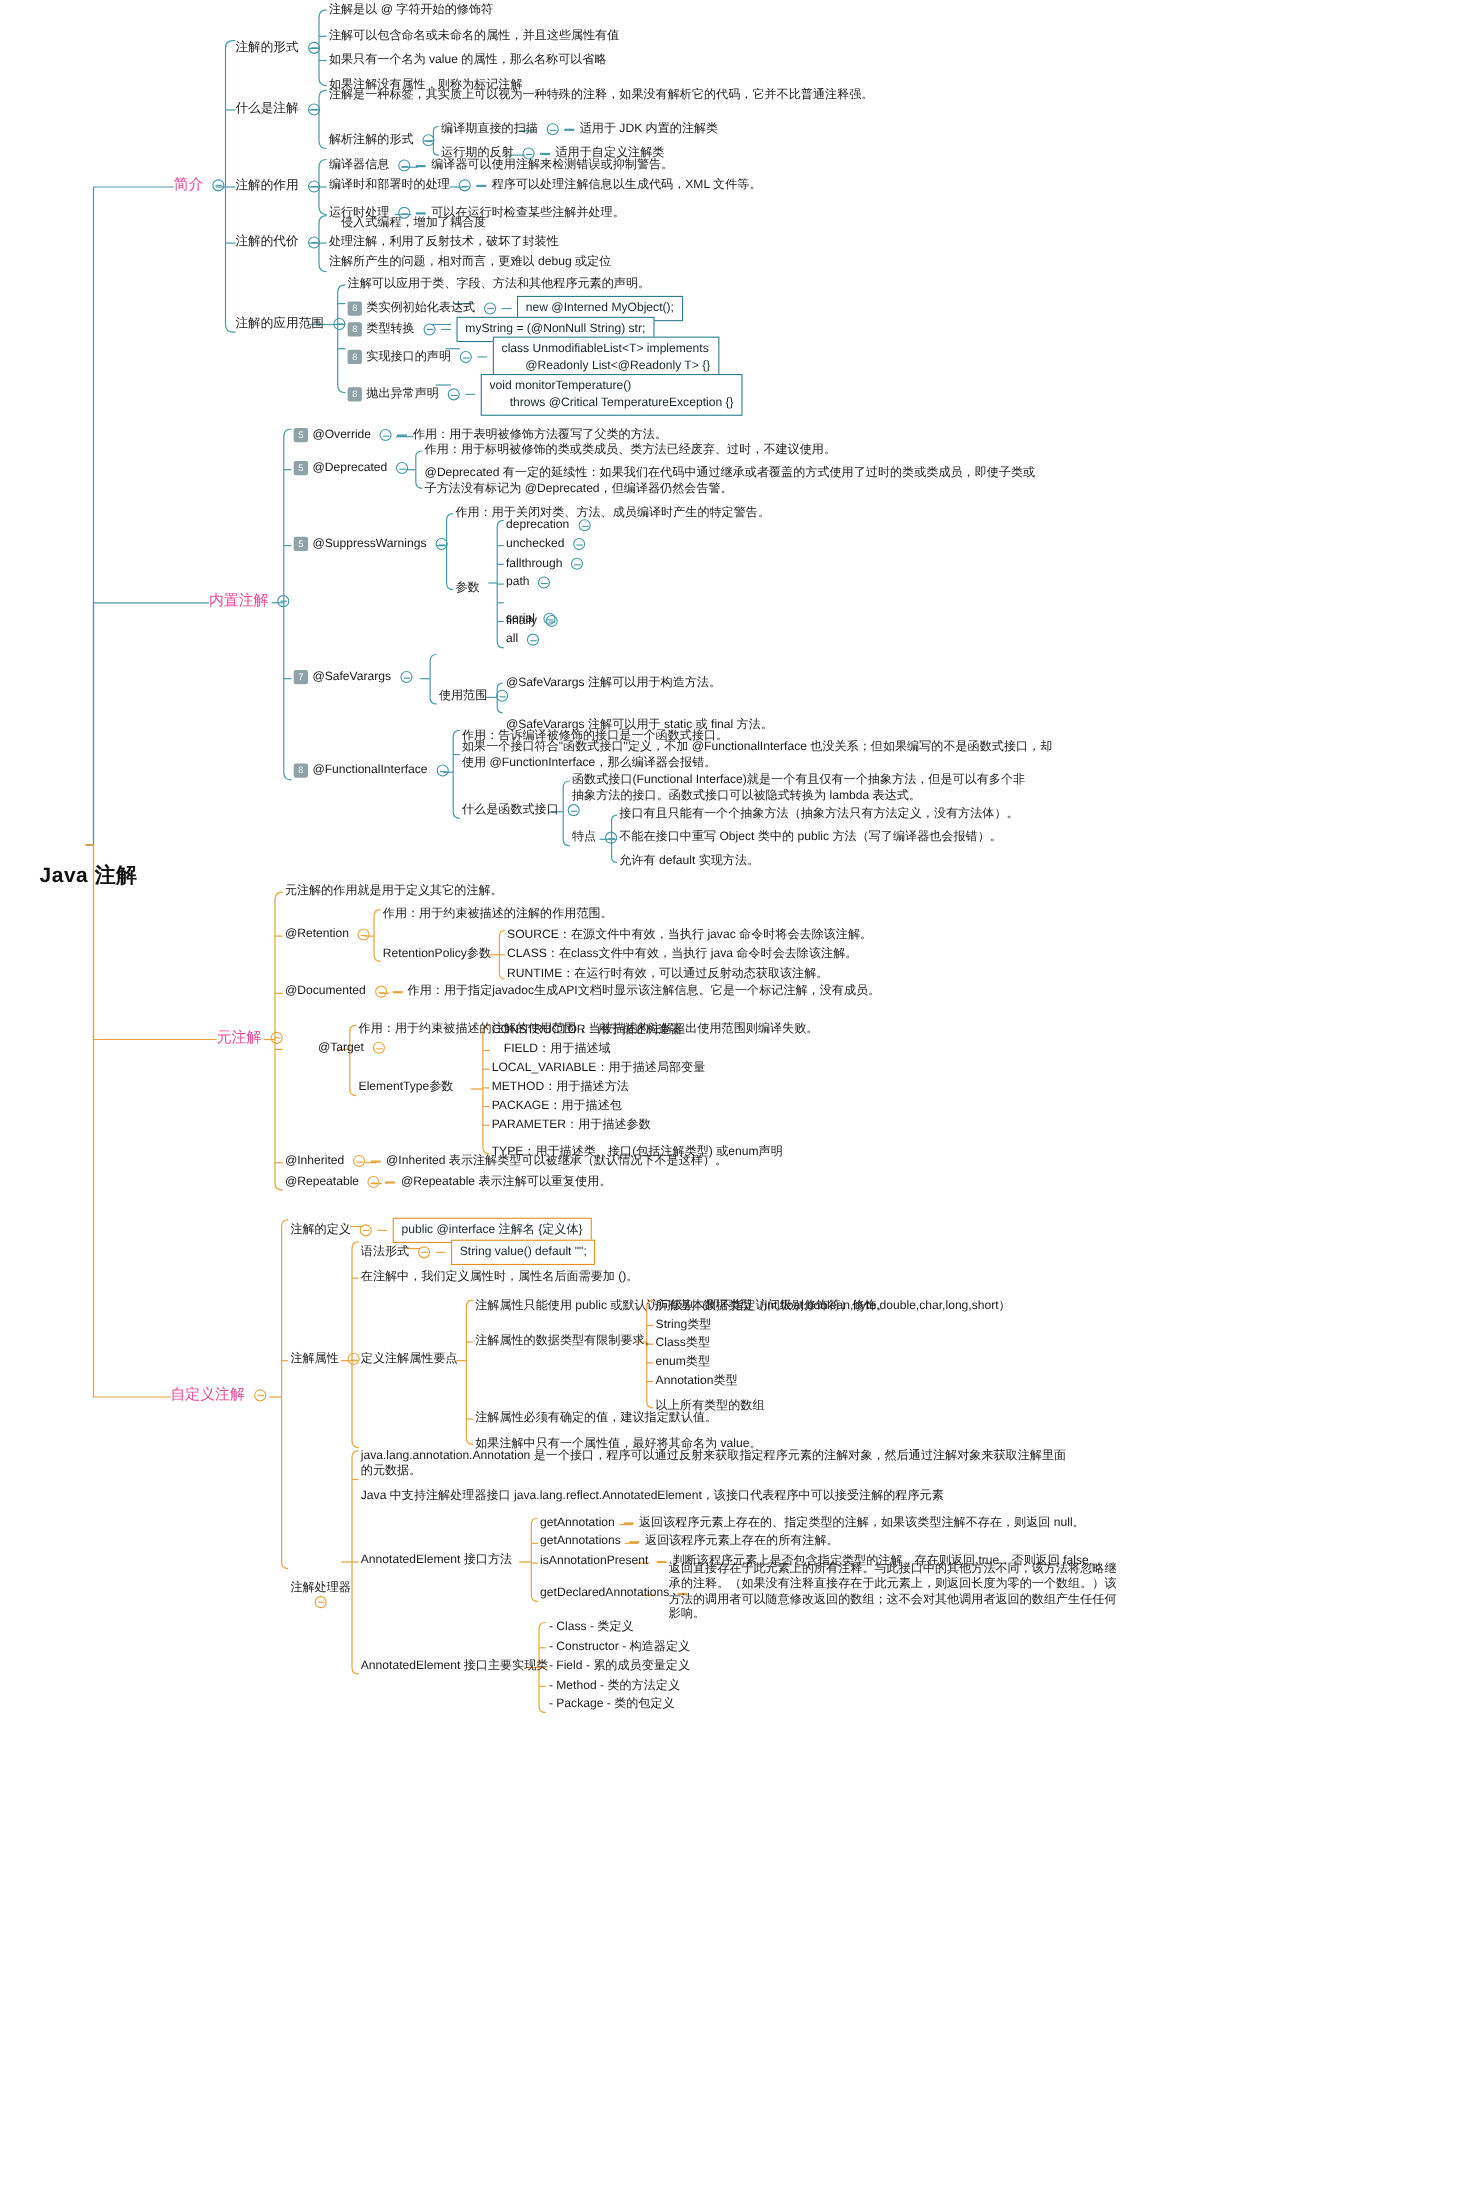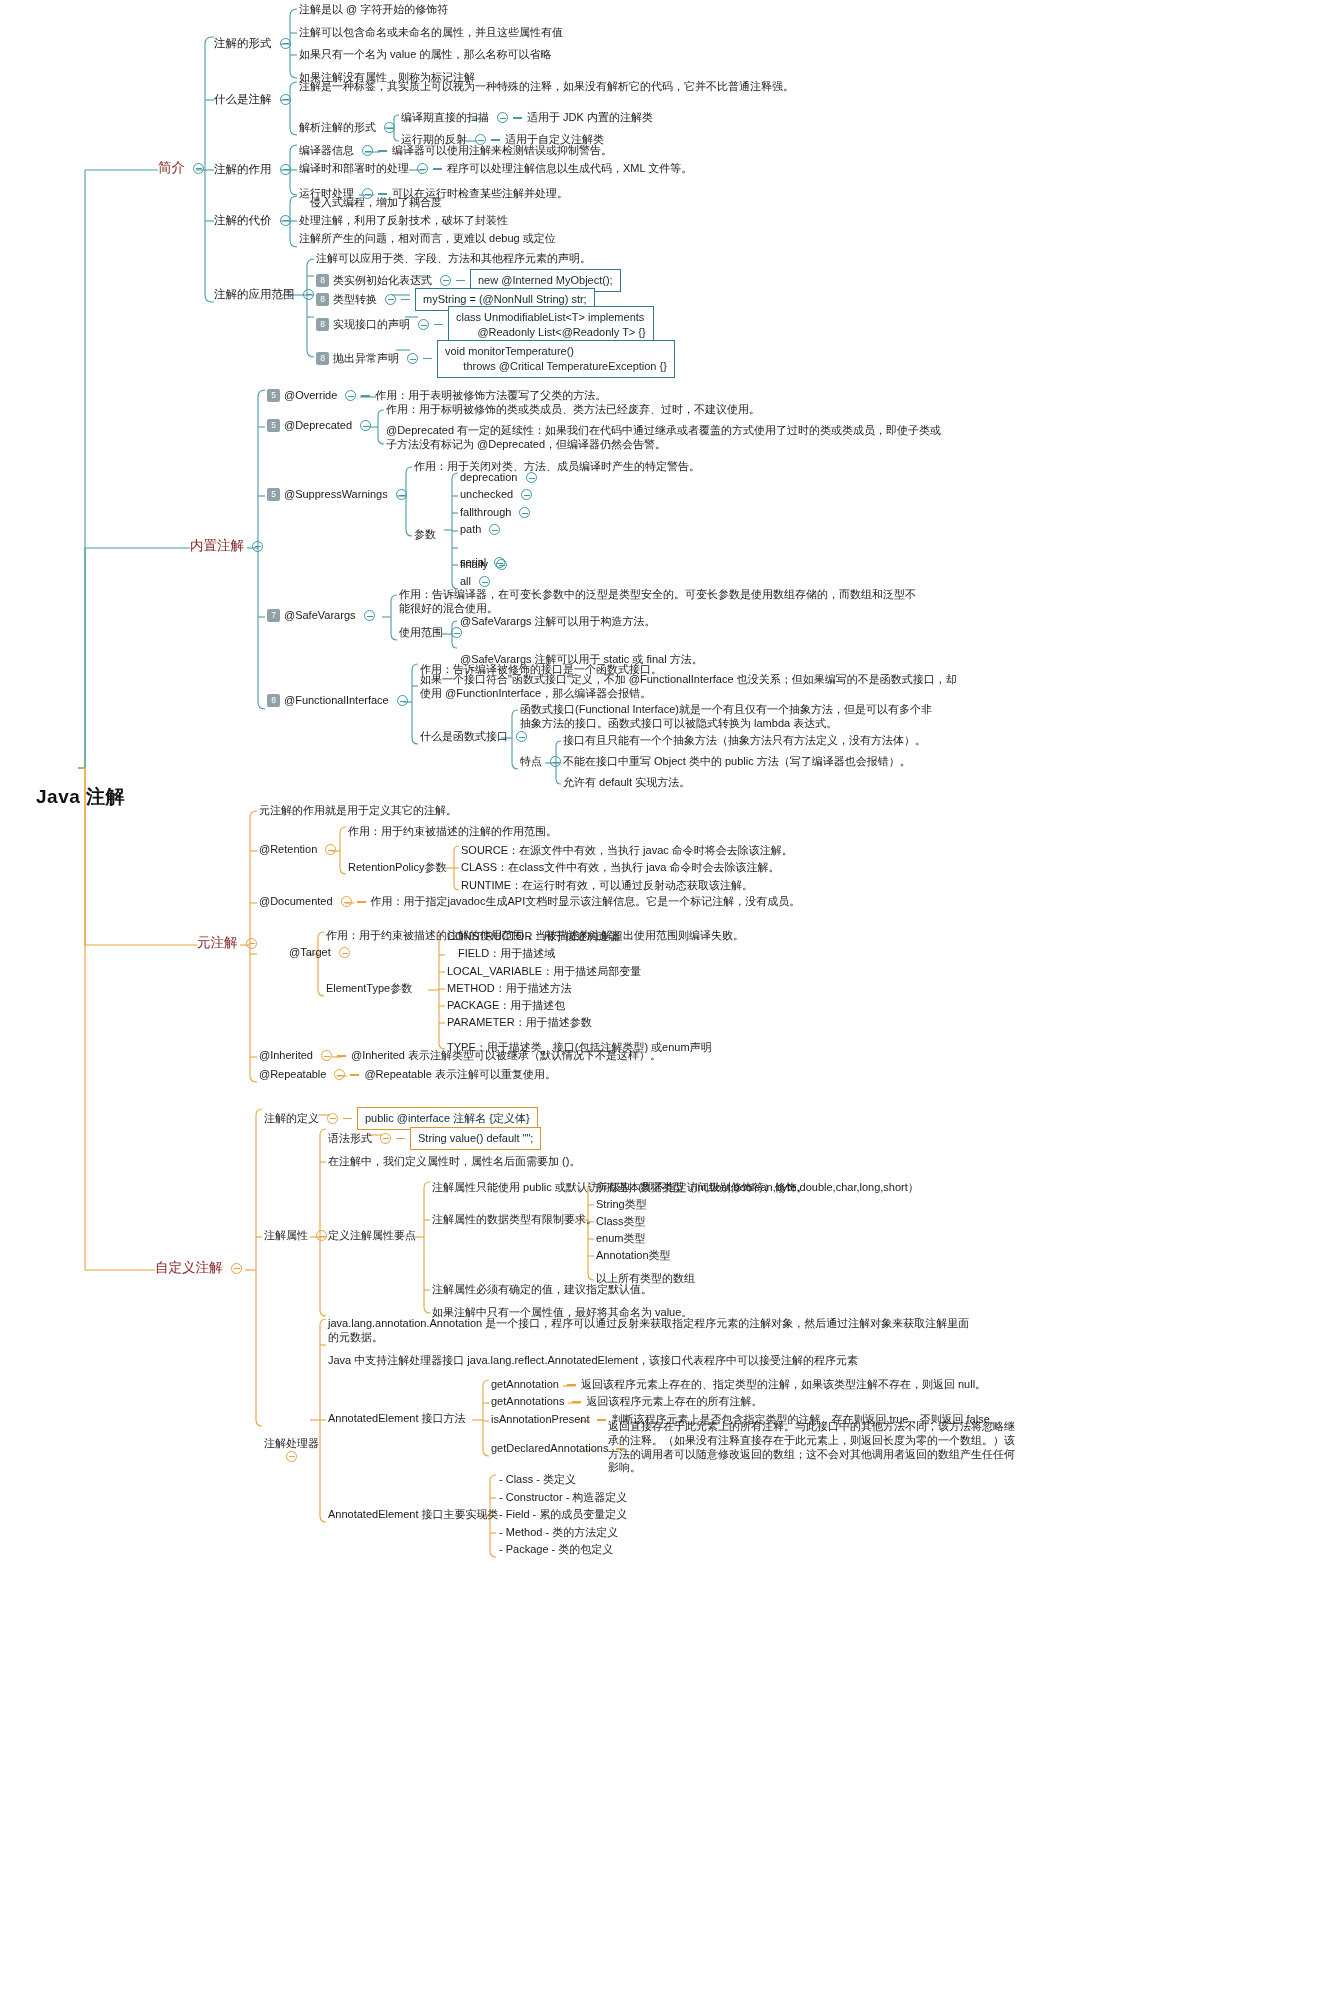--- a/index.html
+++ b/index.html
@@ -25,21 +25,21 @@
 
   
   .root {
     font-size:19px;
     font-weight:bold;
     color:#111;
     letter-spacing:0.5px;
   }
 
   
-  .l1 { font-size:13.5px; color:#7f1d1d; }
+  .l1 { font-size:13.5px; color:#ec4899; }
 
   
   .l2 { font-size:11.5px; color:#1a1a1a; }
 
   
   .l3 { font-size:11px; color:#1a1a1a; }
 
   .wrap { white-space:normal; }
 
   
@@ -550,23 +550,20 @@
       <span class="gap2"></span>
       <span class="knob teal"></span>
     </div>
 
 <div class="node l3" style="left:267px; top:609px;">
   <span class="badge">7</span>
   <span class="txt">@SafeVarargs</span>
   <span class="gap2"></span>
       <span class="knob teal"></span>
 </div>
-<div class="node l3 wrap" style="left:399px; top:588px; width:520px; white-space:normal;">
-      <span class="txt">作用：告诉编译器，在可变长参数中的泛型是类型安全的。可变长参数是使用数组存储的，而数组和泛型不能很好的混合使用。</span>
-    </div>
 <div class="node l3" style="left:399px; top:626px;">
   <span class="txt">使用范围</span>
   <span class="gap2"></span>
       <span class="knob teal"></span>
 </div>
 <div class="node l3" style="left:460px; top:615px;">
       <span class="txt">@SafeVarargs 注解可以用于构造方法。</span>
     </div>
 <div class="node l3" style="left:460px; top:640px;margin-top:13px;">
       <span class="txt">@SafeVarargs 注解可以用于 static 或 final 方法。</span>

